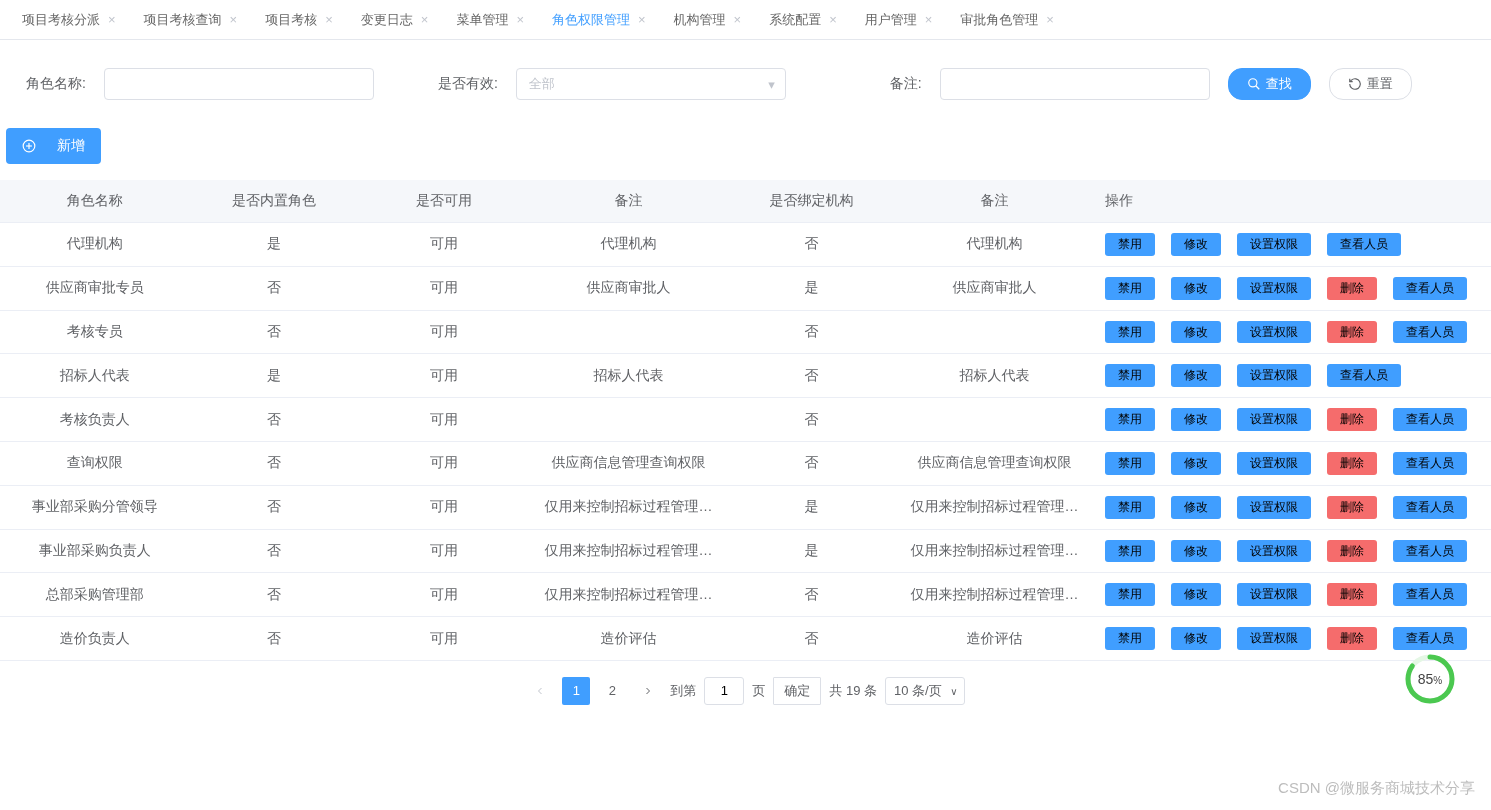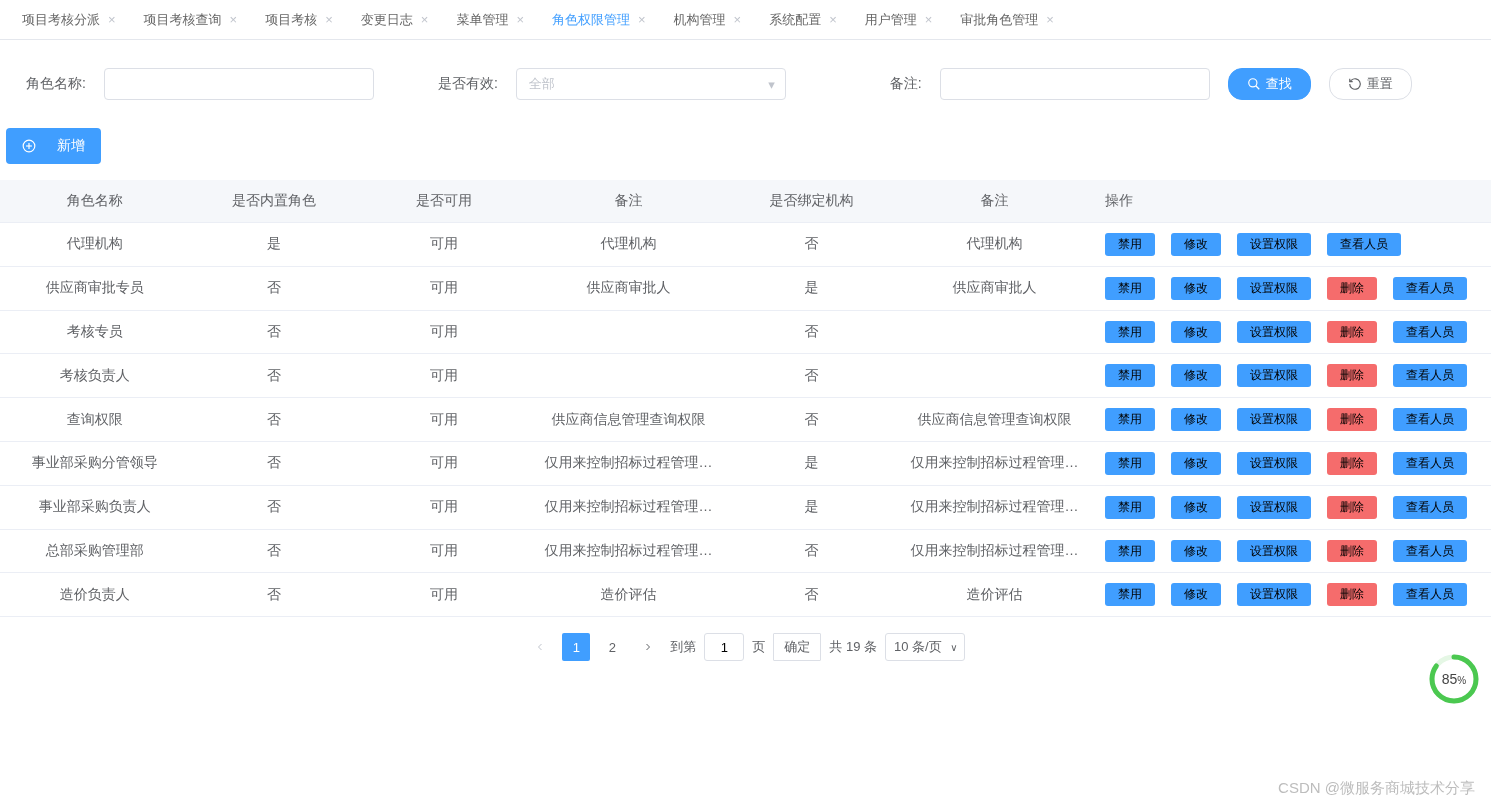--- a/index.html
+++ b/index.html
@@ -26,21 +26,21 @@
 .minibtn{display:inline-block;background:#409eff;color:#000000;border-radius:3px;padding:3px 13px;font-size:12px;margin-right:16px;cursor:pointer;border:none;line-height:1.4}
 .minibtn.danger{background:#f56c6c}
 .pagination{display:flex;align-items:center;justify-content:center;gap:8px;padding:16px 0;font-size:13px;color:#606266}
 .pgbtn{min-width:28px;height:28px;border:none;background:#fff;border-radius:2px;display:inline-flex;align-items:center;justify-content:center;cursor:pointer;color:#606266;font-size:13px}
 .pgbtn.active{background:#409eff;color:#fff}
 .pgbtn.disabled{color:#c0c4cc}
 .pginput{width:40px;height:28px;border:1px solid #dcdfe6;border-radius:3px;text-align:center;font-size:13px}
 .pgconfirm{height:28px;border:1px solid #dcdfe6;border-radius:1px;padding:0 10px;background:#fff;font-size:13px;cursor:pointer;color:#606266}
 .pgselect{height:28px;border:1px solid #dcdfe6;border-radius:3px;padding:0 22px 0 8px;font-size:13px;color:#606266;position:relative;display:inline-flex;align-items:center;background:#fff}
 .pgselect .caret{position:absolute;right:6px;top:50%;transform:translateY(-50%);color:#606266;font-size:10px}
-.progress-ring{position:absolute;right:12px;bottom:106px;width:50px;height:50px;border-radius:50%;display:flex;align-items:center;justify-content:center;font-size:14px;color:#444;font-weight:500}
+.progress-ring{position:absolute;right:36px;bottom:106px;width:50px;height:50px;border-radius:50%;display:flex;align-items:center;justify-content:center;font-size:14px;color:#444;font-weight:500}
 .progress-ring svg{position:absolute;top:0;left:0;transform:rotate(-90deg)}
 .watermark{position:absolute;right:16px;bottom:12px;font-size:15px;color:#bdbdbd}
 .col-name{width:200px;max-width:200px}
 .col-builtin{width:200px;max-width:200px}
 .col-enabled{width:200px;max-width:200px}
 .col-remark{width:200px;max-width:200px}
 .col-bound{width:200px;max-width:200px}
 .col-remark2{width:200px;max-width:200px}
 .col-op{width:290px}
 .sub{font-size:10px}
@@ -173,20 +173,29 @@
       <tr>
         <td>考核专员</td>
         <td>否</td>
         <td>可用</td>
         <td></td>
         <td>否</td>
         <td></td>
         <td class="op"><button class="minibtn">禁用</button><button class="minibtn">修改</button><button class="minibtn">设置权限</button><button class="minibtn danger">删除</button><button class="minibtn">查看人员</button></td>
       </tr>
       <tr>
+        <td>招标人代表</td>
+        <td>是</td>
+        <td>可用</td>
+        <td>招标人代表</td>
+        <td>否</td>
+        <td>招标人代表</td>
+        <td class="op"><button class="minibtn">禁用</button><button class="minibtn">修改</button><button class="minibtn">设置权限</button><button class="minibtn">查看人员</button></td>
+      </tr>
+      <tr>
         <td>考核负责人</td>
         <td>否</td>
         <td>可用</td>
         <td></td>
         <td>否</td>
         <td></td>
         <td class="op"><button class="minibtn">禁用</button><button class="minibtn">修改</button><button class="minibtn">设置权限</button><button class="minibtn danger">删除</button><button class="minibtn">查看人员</button></td>
       </tr>
       <tr>
         <td>查询权限</td>

